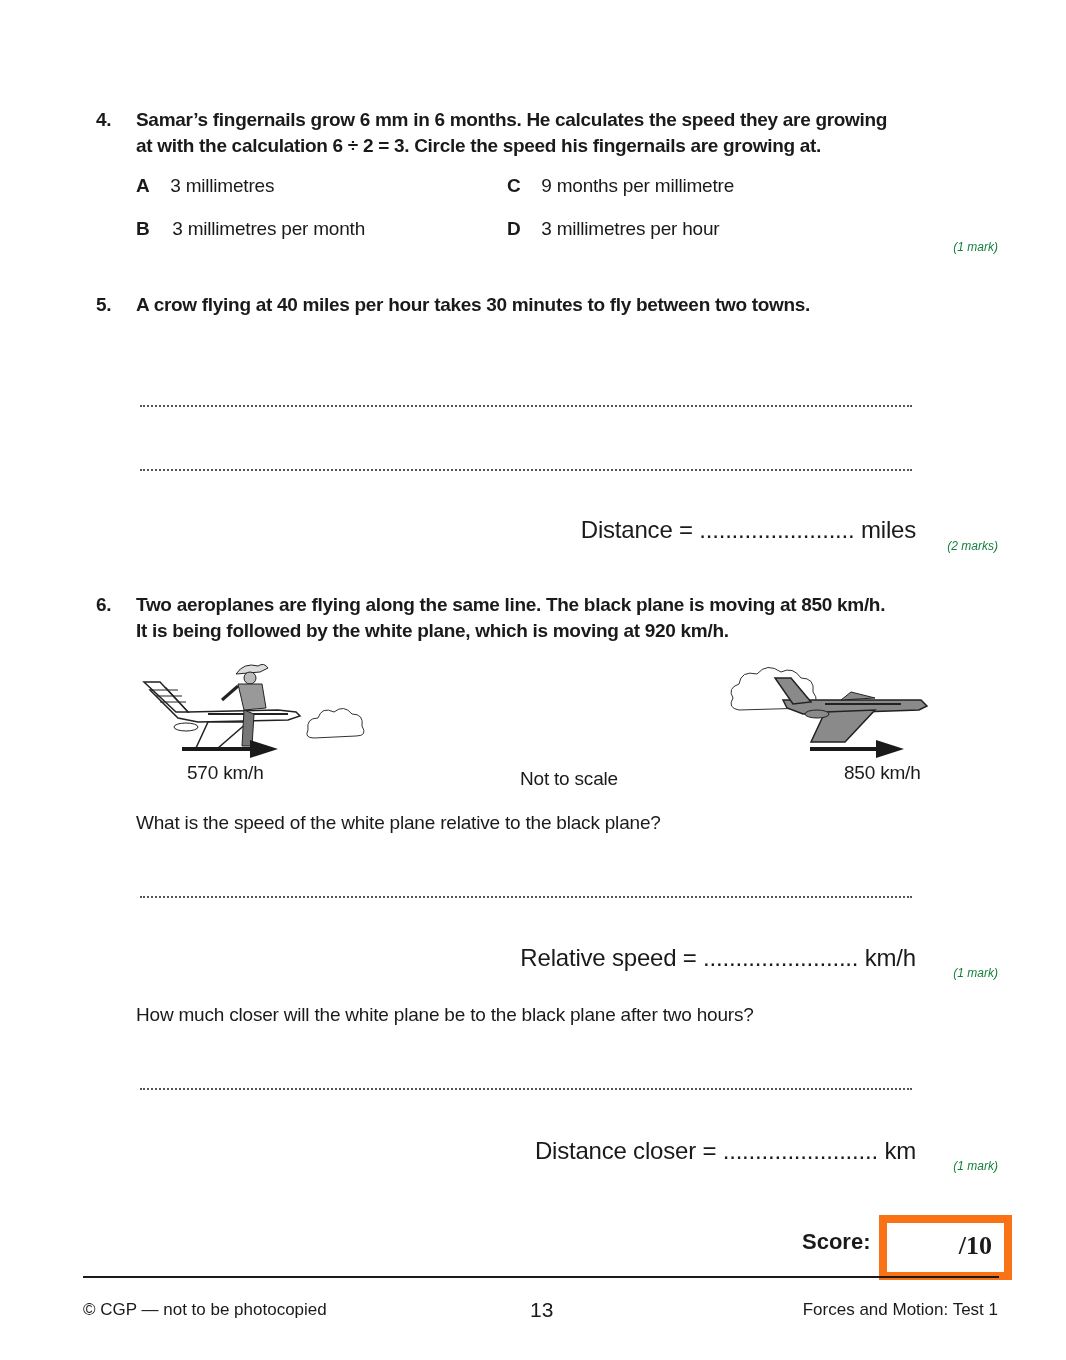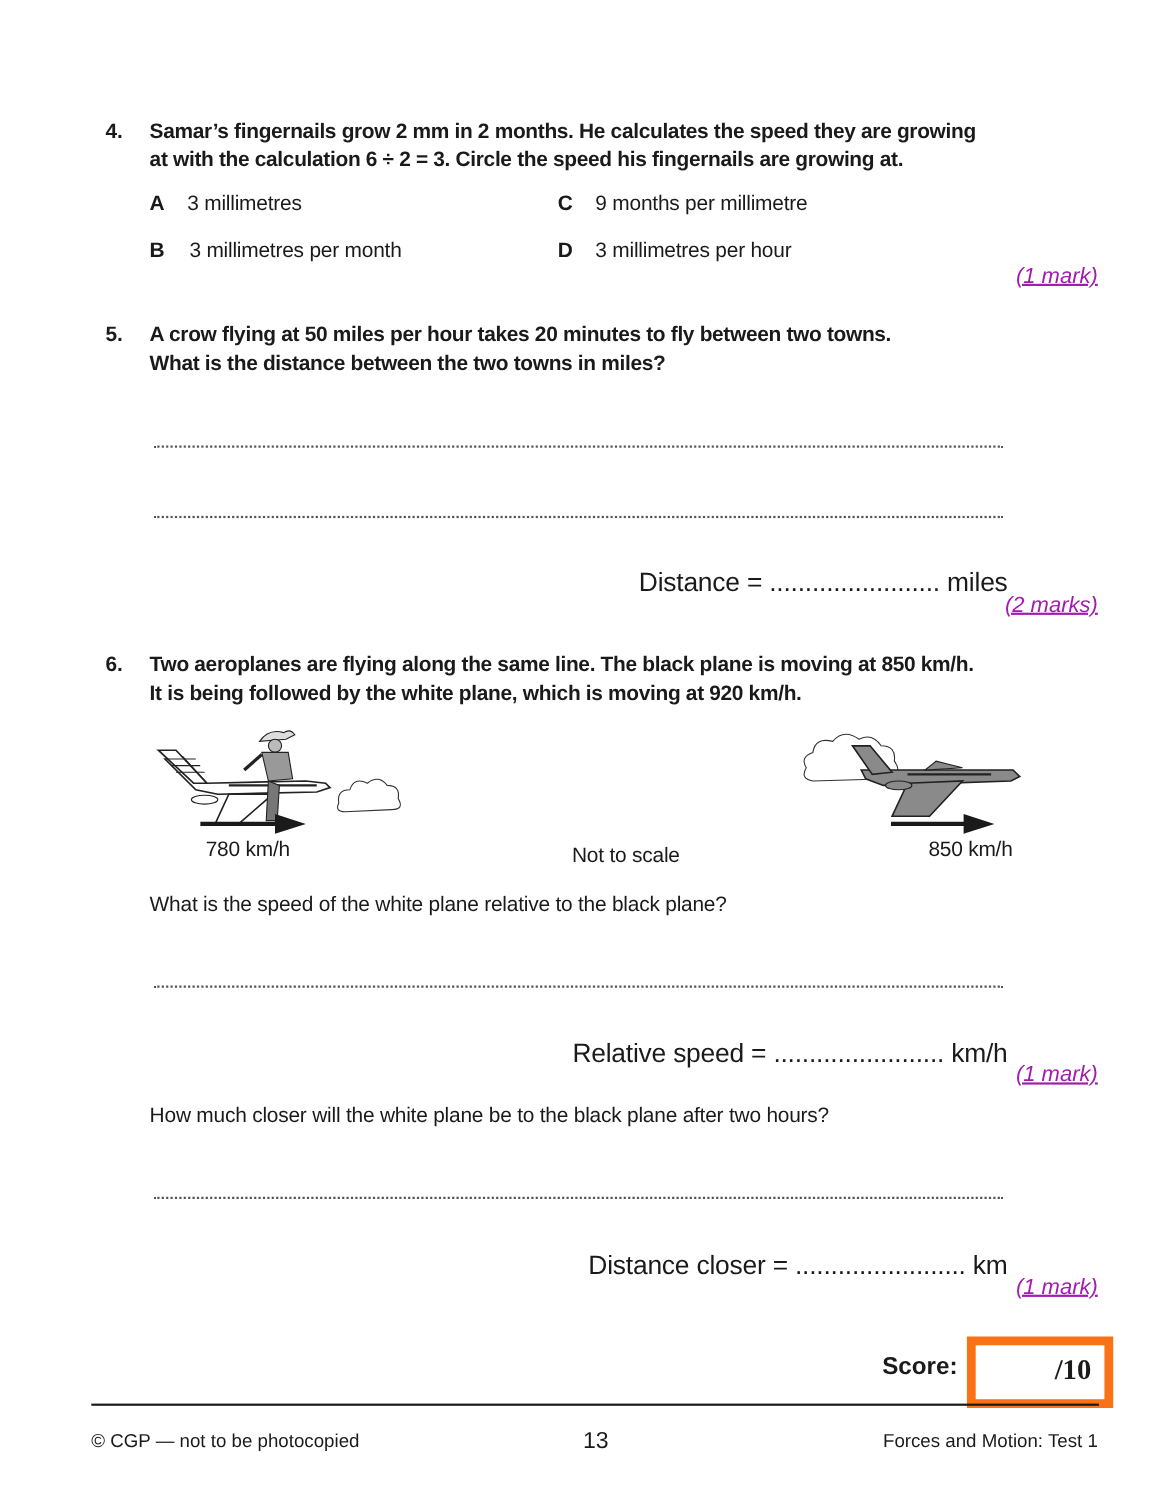--- a/index.html
+++ b/index.html
@@ -3,34 +3,34 @@
 <meta charset="utf-8">
 <style>
   html, body { margin: 0; padding: 0; background: #ffffff; }
   body { width: 1066px; height: 1360px; position: relative; color: #1a1a1a;
          font-family: "Liberation Sans", sans-serif; overflow: hidden; }
   .abs { position: absolute; }
   .qnum { font-weight: bold; font-size: 19px; letter-spacing: -0.2px; }
   .qtext { font-weight: bold; font-size: 19px; line-height: 26px; letter-spacing: -0.3px; }
   .opt-letter { font-weight: bold; font-size: 19px; }
   .opt-text { font-size: 19px; letter-spacing: -0.2px; }
-  .marks { font-style: italic; font-size: 20px; color: #a21caf; text-decoration: underline; }
+  .marks { font-style: italic; font-size: 12px; color: #15803d; }
   .dotline { border-bottom: 2px dotted #555; height: 0; }
   .answer { font-size: 24px; letter-spacing: -0.2px; white-space: nowrap; }
   .plain { font-size: 19px; letter-spacing: -0.2px; }
   .score-box { border: 8px solid #f97316; }
   .footer { font-size: 17px; }
 </style>
 </head>
 <body>
 
 <div>
   <span class="abs qnum" style="left:96px; top:109px;">4.</span>
   <div class="abs qtext" style="left:136px; top:107px; width:880px;">
-    <div>Samar’s fingernails grow 2 mm in 2 months.  He calculates the speed they are growing</div>
+    <div>Samar’s fingernails grow 6 mm in 6 months.  He calculates the speed they are growing</div>
     <div>at with the calculation 6 ÷ 2 = 3.  Circle the speed his fingernails are growing at.</div>
   </div>
   <div class="abs" style="left:136px; top:175px;">
     <span class="opt-letter">A</span>
     <span class="opt-text" style="margin-left:16px;">3 millimetres</span>
   </div>
   <div class="abs" style="left:136px; top:218px;">
     <span class="opt-letter">B</span>
     <span class="opt-text" style="margin-left:18px;">3 millimetres per month</span>
   </div>
@@ -41,22 +41,21 @@
   <div class="abs" style="left:507px; top:218px;">
     <span class="opt-letter">D</span>
     <span class="opt-text" style="margin-left:16px;">3 millimetres per hour</span>
   </div>
   <span class="abs marks" style="right:68px; top:240px;">(1 mark)</span>
 </div>
 
 <div>
   <span class="abs qnum" style="left:96px; top:294px;">5.</span>
   <div class="abs qtext" style="left:136px; top:292px; width:880px;">
-    <div>A crow flying at 50 miles per hour takes 20 minutes to fly between two towns.</div>
-    <div>What is the distance between the two towns in miles?</div>
+    <div>A crow flying at 40 miles per hour takes 30 minutes to fly between two towns.</div>
   </div>
   <div class="abs dotline" style="left:140px; top:405px; width:772px;"></div>
   <div class="abs dotline" style="left:140px; top:469px; width:772px;"></div>
   <div class="abs answer" style="right:150px; top:516px;">
     <span>Distance = </span><span>........................</span><span> miles</span>
   </div>
   <span class="abs marks" style="right:68px; top:539px;">(2 marks)</span>
 </div>
 
 <div>
@@ -85,21 +84,21 @@
     <path d="M100,24 L124,24 L128,48 L106,50 Z" fill="#999" stroke="#222"></path>
     <path d="M100,26 L84,40" stroke="#222" stroke-width="3"></path>
     <path d="M106,50 L104,86 L114,86 L116,54 Z" fill="#777" stroke="#222"></path>
 
     <path d="M170,70 Q168,58 180,58 Q184,46 196,52 Q206,44 214,54 Q226,54 224,66 Q230,76 218,76 L176,78 Q166,78 170,70 Z" fill="#fff" stroke="#333"></path>
   </svg>
   <svg class="abs" style="left:182px; top:738px;" width="98" height="22">
     <line x1="0" y1="11" x2="72" y2="11" stroke="#1a1a1a" stroke-width="4"></line>
     <polygon points="68,2 96,11 68,20" fill="#1a1a1a"></polygon>
   </svg>
-  <span class="abs plain" style="left:187px; top:762px;">780 km/h</span>
+  <span class="abs plain" style="left:187px; top:762px;">570 km/h</span>
 
   <span class="abs plain" style="left:520px; top:768px;">Not to scale</span>
 
   <svg class="abs" style="left:725px; top:662px;" width="205" height="95" viewBox="0 0 205 95">
 
     <path d="M8,36 Q2,26 14,22 Q16,8 32,12 Q42,0 56,10 Q68,4 76,16 Q90,16 88,30 Q96,40 84,46 L14,48 Q2,46 8,36 Z" fill="#fff" stroke="#333"></path>
 
     <path d="M58,38 L196,38 L202,44 L194,48 L78,52 L62,46 Z" fill="#8a8a8a" stroke="#222" stroke-width="1.5"></path>
 
     <path d="M50,16 L66,16 L86,40 L68,42 Z" fill="#8a8a8a" stroke="#222" stroke-width="1.5"></path>

